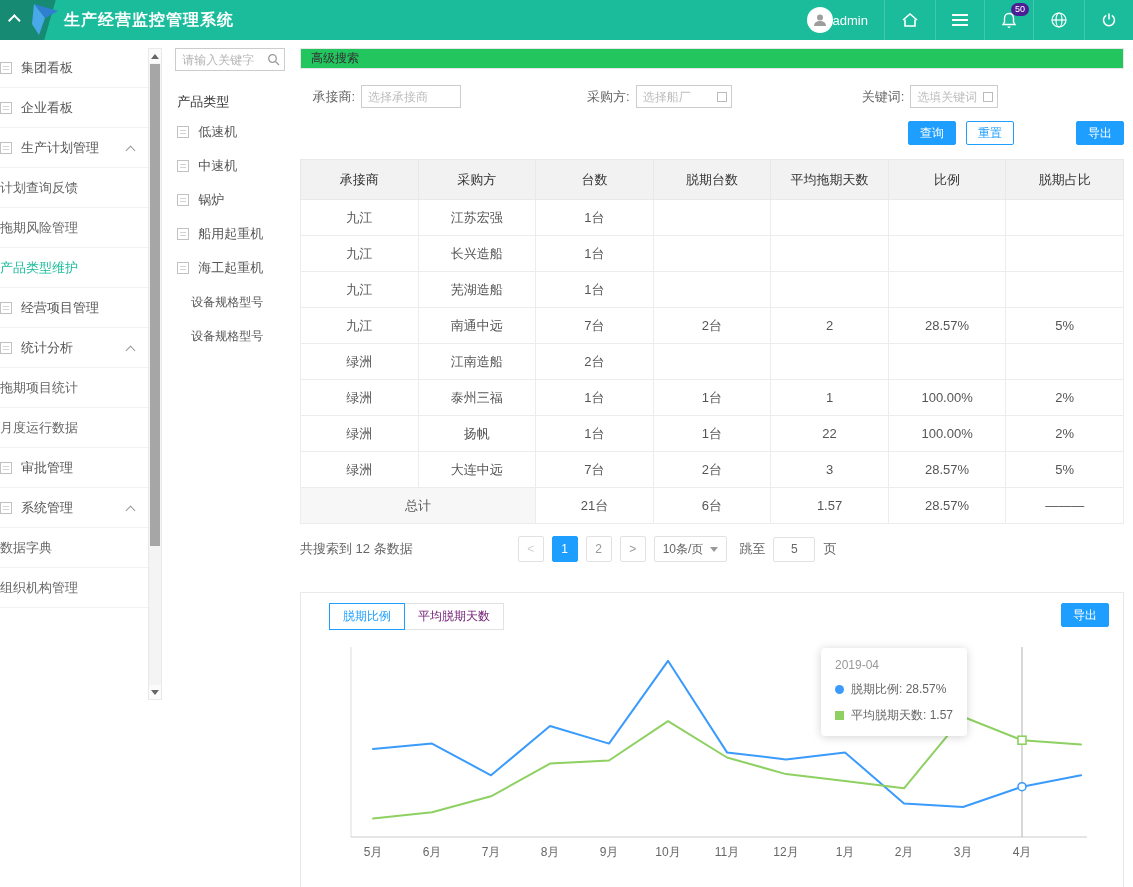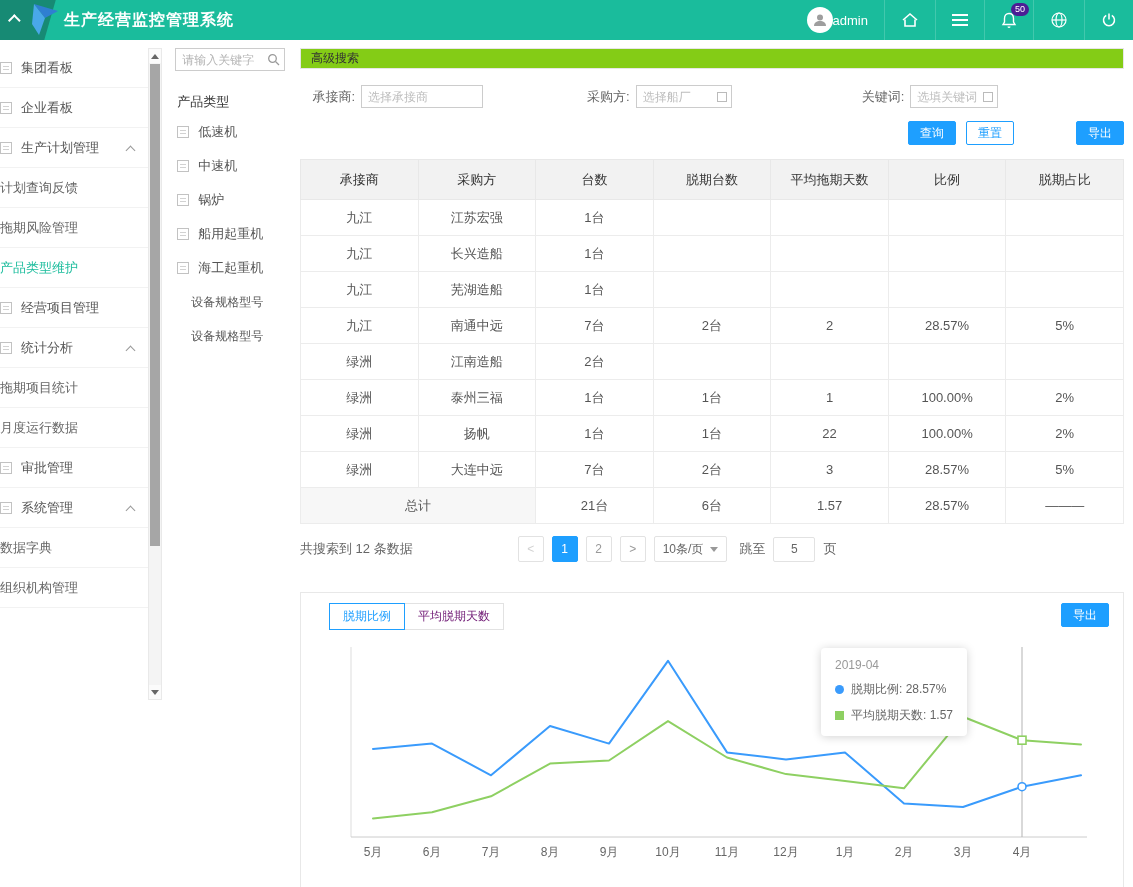--- a/index.html
+++ b/index.html
@@ -52,31 +52,31 @@
   .tree-search input { width:100%; height:100%; border:none; outline:none; padding:0 20px 0 6px; font-size:12px;
     font-family:inherit; color:#555; }
   .tree-search input::placeholder { color:#b5b5b5; }
   .tree-search .mag { position:absolute; right:4px; top:4px; }
   .tree-root { margin:22px 0 4px 2px; font-size:13px; color:#333; }
   .tree-item { display:flex; align-items:center; gap:9px; height:34px; font-size:13px; color:#555; cursor:pointer; padding-left:2px; }
   .tree-sub { height:34px; display:flex; align-items:center; font-size:12px; color:#555; cursor:pointer; padding-left:16px; }
 
   
   .main { flex:1; padding:8px 9px 0 10px; }
-  .adv-bar { height:21px; background:#84cc16; border:1px solid #e6e6e6; display:flex; align-items:center;
+  .adv-bar { height:21px; background:#22c55e; border:1px solid #e6e6e6; display:flex; align-items:center;
     padding-left:10px; font-size:12px; color:#333; cursor:pointer; }
 
   .filter-row { display:flex; align-items:center; margin-top:16px; }
   .field { flex:1; display:flex; align-items:center; }
   .field label { min-width:55px; text-align:right; margin-right:6px; font-size:13px; color:#666; }
   .inp { position:relative; display:inline-flex; align-items:center; border:1px solid #ccc; height:23px; background:#fff; }
   .inp input { border:none; outline:none; height:100%; padding:0 6px; font-size:12px; font-family:inherit; color:#555; width:100%; }
   .inp input::placeholder { color:#bdbdbd; }
   .inp .inp-icon { width:10px; height:10px; border:1px solid #bbb; margin-right:4px; flex:none; }
-  .w0 { width:122px; } .w1 { width:96px; } .w2 { width:88px; }
+  .w0 { width:100px; } .w1 { width:96px; } .w2 { width:88px; }
 
   .btn { height:24px; padding:0 11px; font-size:12px; border-radius:2px; cursor:pointer; font-family:inherit; }
   .btn-primary { background:#1e9fff; border:1px solid #1e9fff; color:#fff; }
   .btn-plain { background:#fff; border:1px solid #1e9fff; color:#1e9fff; }
   .btn-row { display:flex; justify-content:flex-end; align-items:center; gap:10px; margin:13px 0 14px; }
   .btn-row .export-gap { margin-left:52px; }
 
   table.data { width:100%; border-collapse:collapse; table-layout:fixed; font-size:13px; color:#555; }
   table.data th { background:#f2f2f2; color:#333; font-weight:400; height:40px; border:1px solid #e8e8e8;margin-left:24px; }
   table.data td { height:36px; text-align:center; border:1px solid #ececec; }

